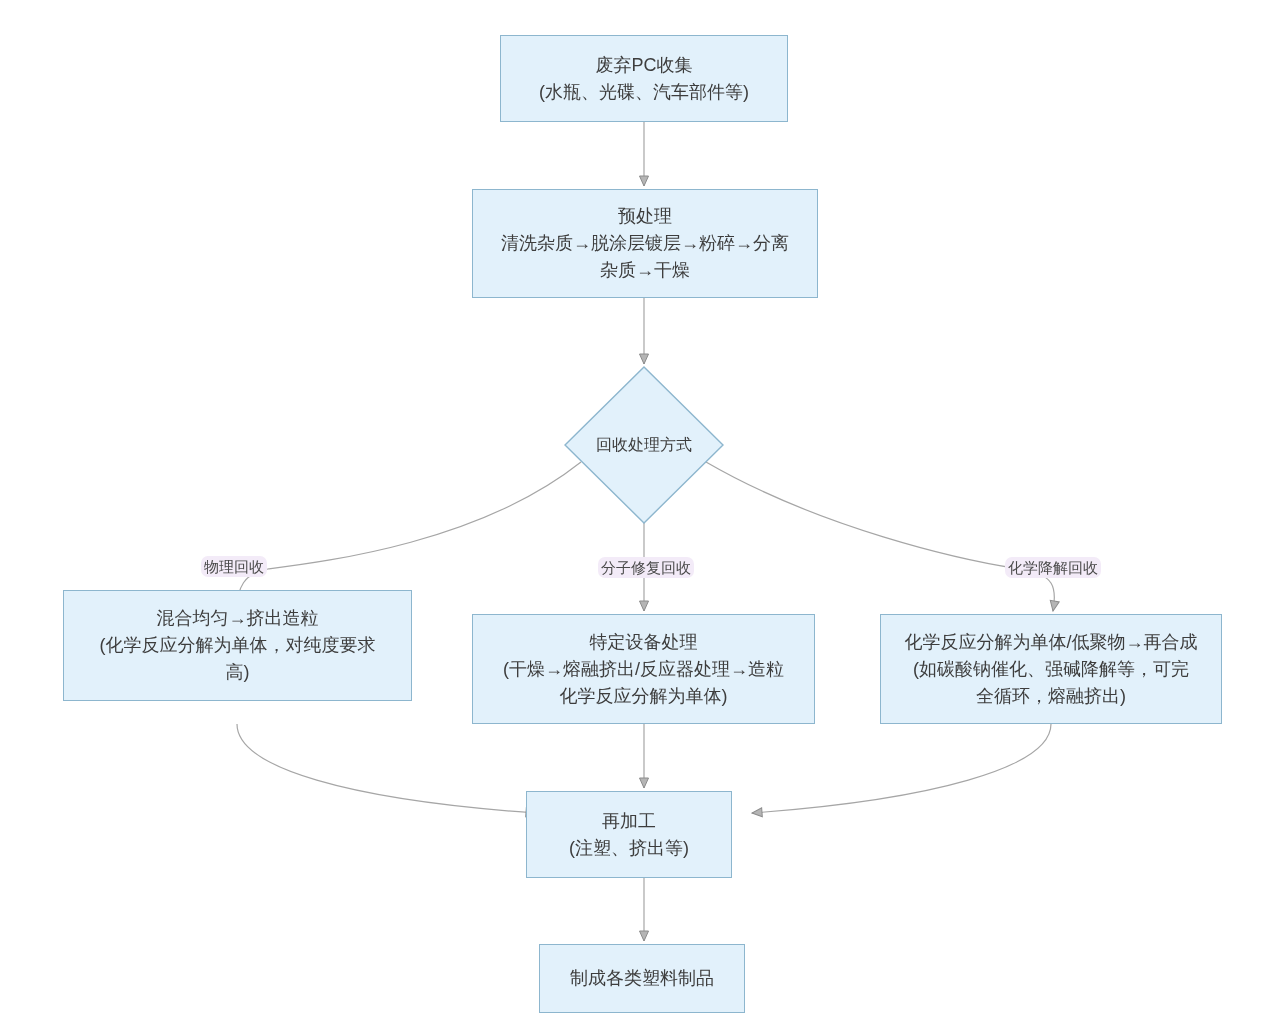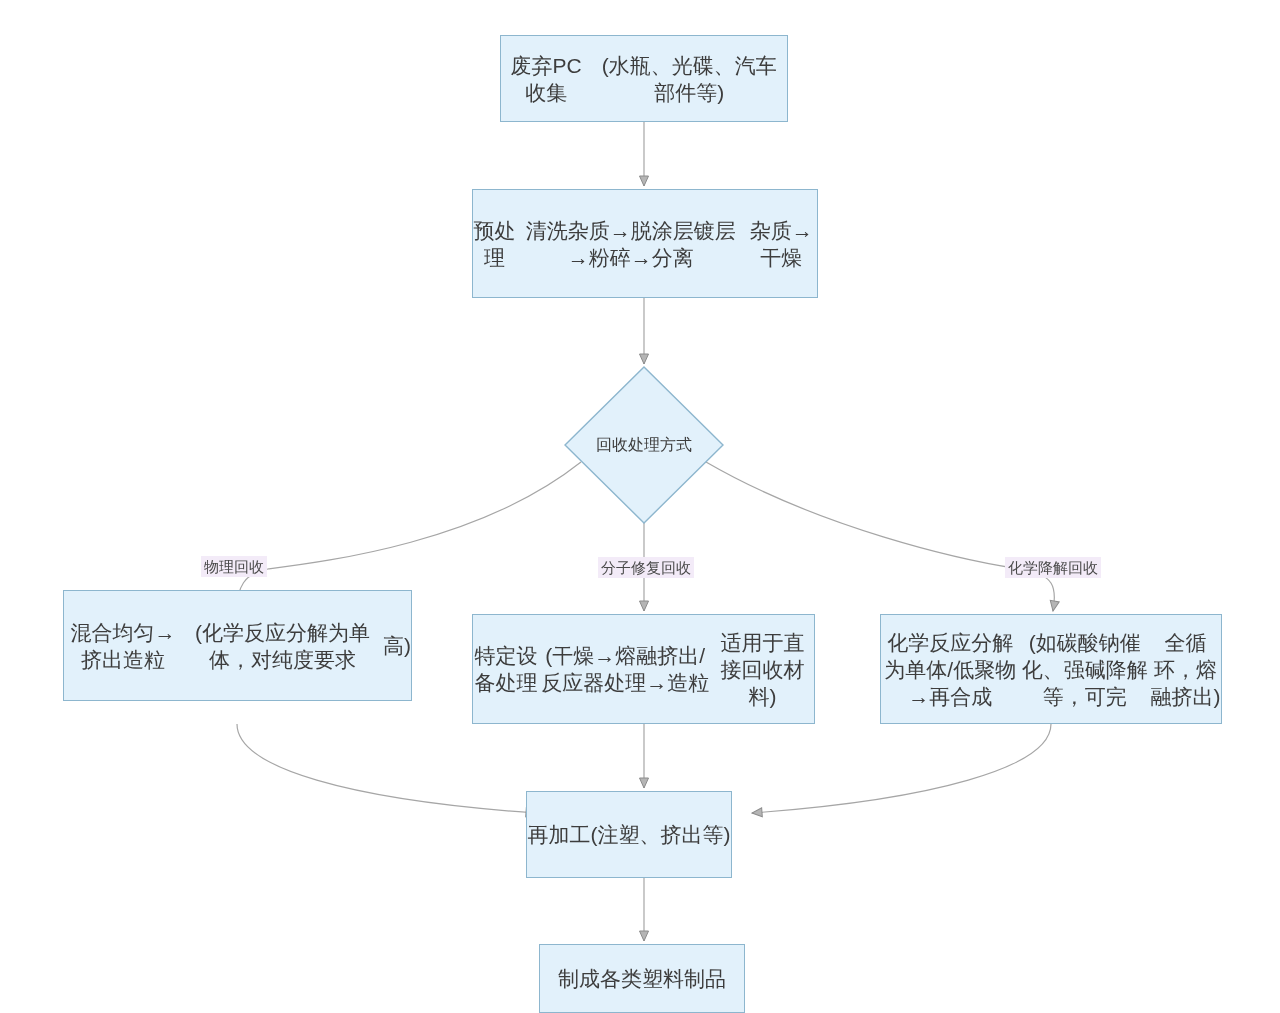--- a/index.html
+++ b/index.html
@@ -33,24 +33,25 @@
   .diamond-shape {
     fill: var(--node-fill, #e2f1fb);
     stroke: var(--node-border, #8db6ce);
     stroke-width: 1.4;
   }
   .node {
     position: absolute;
     background: var(--node-fill, #e2f1fb);
     border: 1.4px solid var(--node-border, #8db6ce);
     display: flex;
+    flex-direction: column;
     align-items: center;
     justify-content: center;
     text-align: center;
-    font-size: 21px;
+    font-size: 18px;
     line-height: 27px;
     color: var(--text, #3d3d3d);
   }
   .decision-text {
     position: absolute;
     left: 564px; top: 431px;
     width: 160px;
     text-align: center;
     font-size: 16px;
     line-height: 27px;
@@ -58,20 +59,21 @@
   }
   .branch-label {
     position: absolute;
     transform: translateX(-50%);
     background: var(--label-bg, #f3ebf8);
     color: #4a4a4a;
     font-size: 15px;
     line-height: 21px;
     padding: 0 3px;
     white-space: nowrap;
+    border-radius: 7px;
   }
 </style>
 </head>
 <body>
 
 <div class="canvas">
 
   <svg class="connector-layer" viewBox="0 0 1280 1013" xmlns="http://www.w3.org/2000/svg">
     <defs>
       <marker id="arrowhead-marker" viewBox="0 0 12 12" refX="11" refY="6" markerWidth="12" markerHeight="12" markerUnits="userSpaceOnUse" orient="auto">
@@ -107,21 +109,21 @@
 
   <div class="node" style="left:63px; top:590px; width:349px; height:111px;">
     <div>混合均匀→挤出造粒</div>
     <div>(化学反应分解为单体，对纯度要求</div>
     <div>高)</div>
   </div>
 
   <div class="node" style="left:472px; top:614px; width:343px; height:110px;">
     <div>特定设备处理</div>
     <div>(干燥→熔融挤出/反应器处理→造粒</div>
-    <div>适用于直接回收材料)</div>
+    <div>化学反应分解为单体)</div>
   </div>
 
   <div class="node" style="left:880px; top:614px; width:342px; height:110px;justify-content:center;">
     <div>化学反应分解为单体/低聚物→再合成</div>
     <div>(如碳酸钠催化、强碱降解等，可完</div>
     <div>全循环，熔融挤出)</div>
   </div>
 
   <div class="node" style="left:526px; top:791px; width:206px; height:87px;">
     <div>再加工</div>

